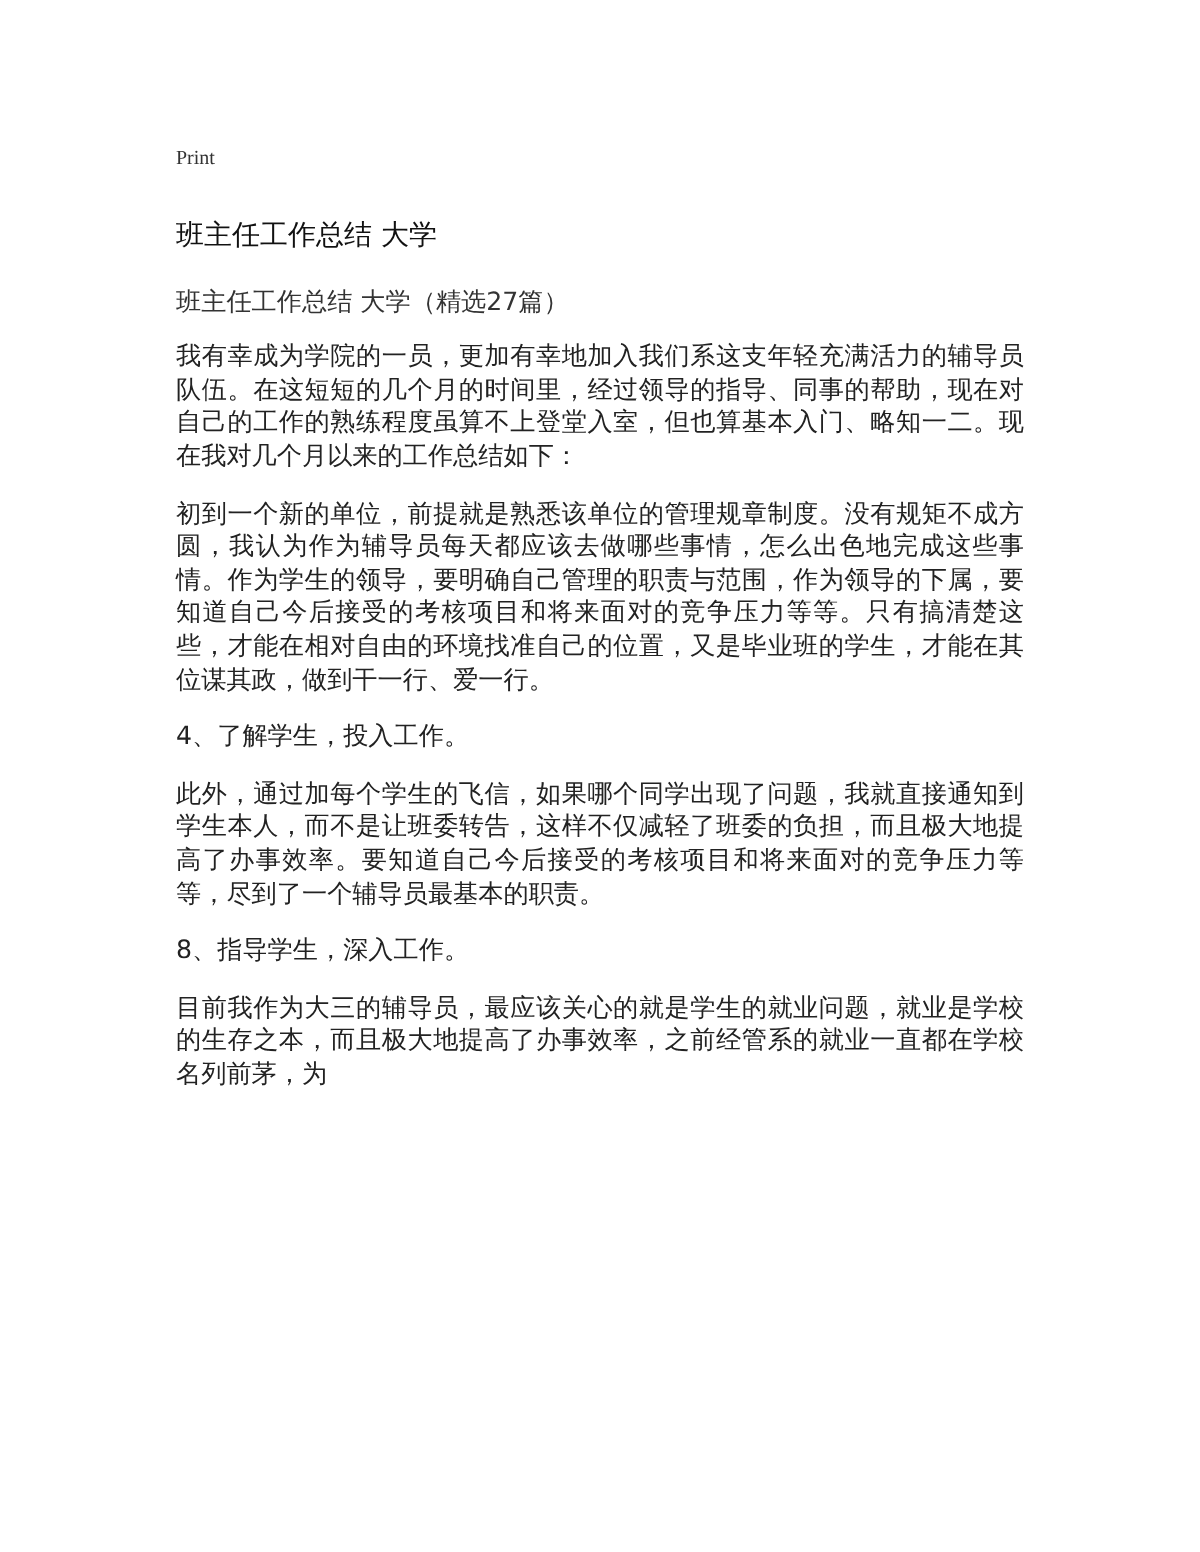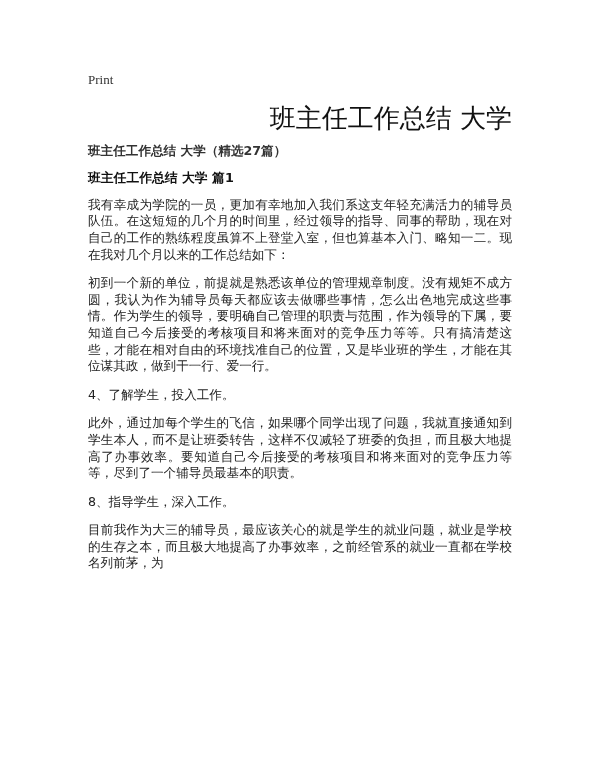--- a/index.html
+++ b/index.html
@@ -2,33 +2,32 @@
 <html><head>
 <meta charset="utf-8">
 <style>
   html, body { margin: 0; padding: 0; background: #ffffff; }
   body { width: 600px; height: 776px; overflow: hidden; position: relative; }
   .page {
     position: absolute; left: 88px; top: 72px; width: 424px;
     font-family: "DejaVu Sans", "Liberation Sans", sans-serif;
     color: #222; font-size: 12.6px; line-height: 16.6px;
   }
-  .print { font-family: "Liberation Serif", serif; font-size: 13px; color: #333; margin: 0 0 17px 0; }
-  .title { font-size: 26px; text-align: right; margin: 0 0 13px 0; line-height: 24px; color: #111; }
-  .subtitle { margin: 0 0 11px 0; color: #333; font-weight: bold; }
+  .print { font-family: "Liberation Serif", serif; font-size: 10px; color: #333; margin: 0 0 17px 0; }
+  .title { font-size: 14px; text-align: left; margin: 0 0 13px 0; line-height: 24px; color: #111; }
+  .subtitle { margin: 0 0 11px 0; color: #333; }
   .section { font-weight: bold; margin: 0 0 10px 0; color: #111; font-size: 12.8px; }
   p.para { margin: 0 0 12px 0; text-align: justify; word-break: break-all; }
 </style>
 </head>
 <body>
 
 <div class="page">
   <div class="print">Print</div>
   <div class="title">班主任工作总结 大学</div>
   <div class="subtitle">班主任工作总结 大学（精选27篇）</div>
-  <div class="section">班主任工作总结 大学 篇1</div>
   <p class="para">我有幸成为学院的一员，更加有幸地加入我们系这支年轻充满活力的辅导员队伍。在这短短的几个月的时间里，经过领导的指导、同事的帮助，现在对自己的工作的熟练程度虽算不上登堂入室，但也算基本入门、略知一二。现在我对几个月以来的工作总结如下：</p>
   <p class="para">初到一个新的单位，前提就是熟悉该单位的管理规章制度。没有规矩不成方圆，我认为作为辅导员每天都应该去做哪些事情，怎么出色地完成这些事情。作为学生的领导，要明确自己管理的职责与范围，作为领导的下属，要知道自己今后接受的考核项目和将来面对的竞争压力等等。只有搞清楚这些，才能在相对自由的环境找准自己的位置，又是毕业班的学生，才能在其位谋其政，做到干一行、爱一行。</p>
   <p class="para">4、了解学生，投入工作。</p>
   <p class="para">此外，通过加每个学生的飞信，如果哪个同学出现了问题，我就直接通知到学生本人，而不是让班委转告，这样不仅减轻了班委的负担，而且极大地提高了办事效率。要知道自己今后接受的考核项目和将来面对的竞争压力等等，尽到了一个辅导员最基本的职责。</p>
   <p class="para">8、指导学生，深入工作。</p>
   <p class="para">目前我作为大三的辅导员，最应该关心的就是学生的就业问题，就业是学校的生存之本，而且极大地提高了办事效率，之前经管系的就业一直都在学校名列前茅，为</p>
 </div>
 
 </body></html>

